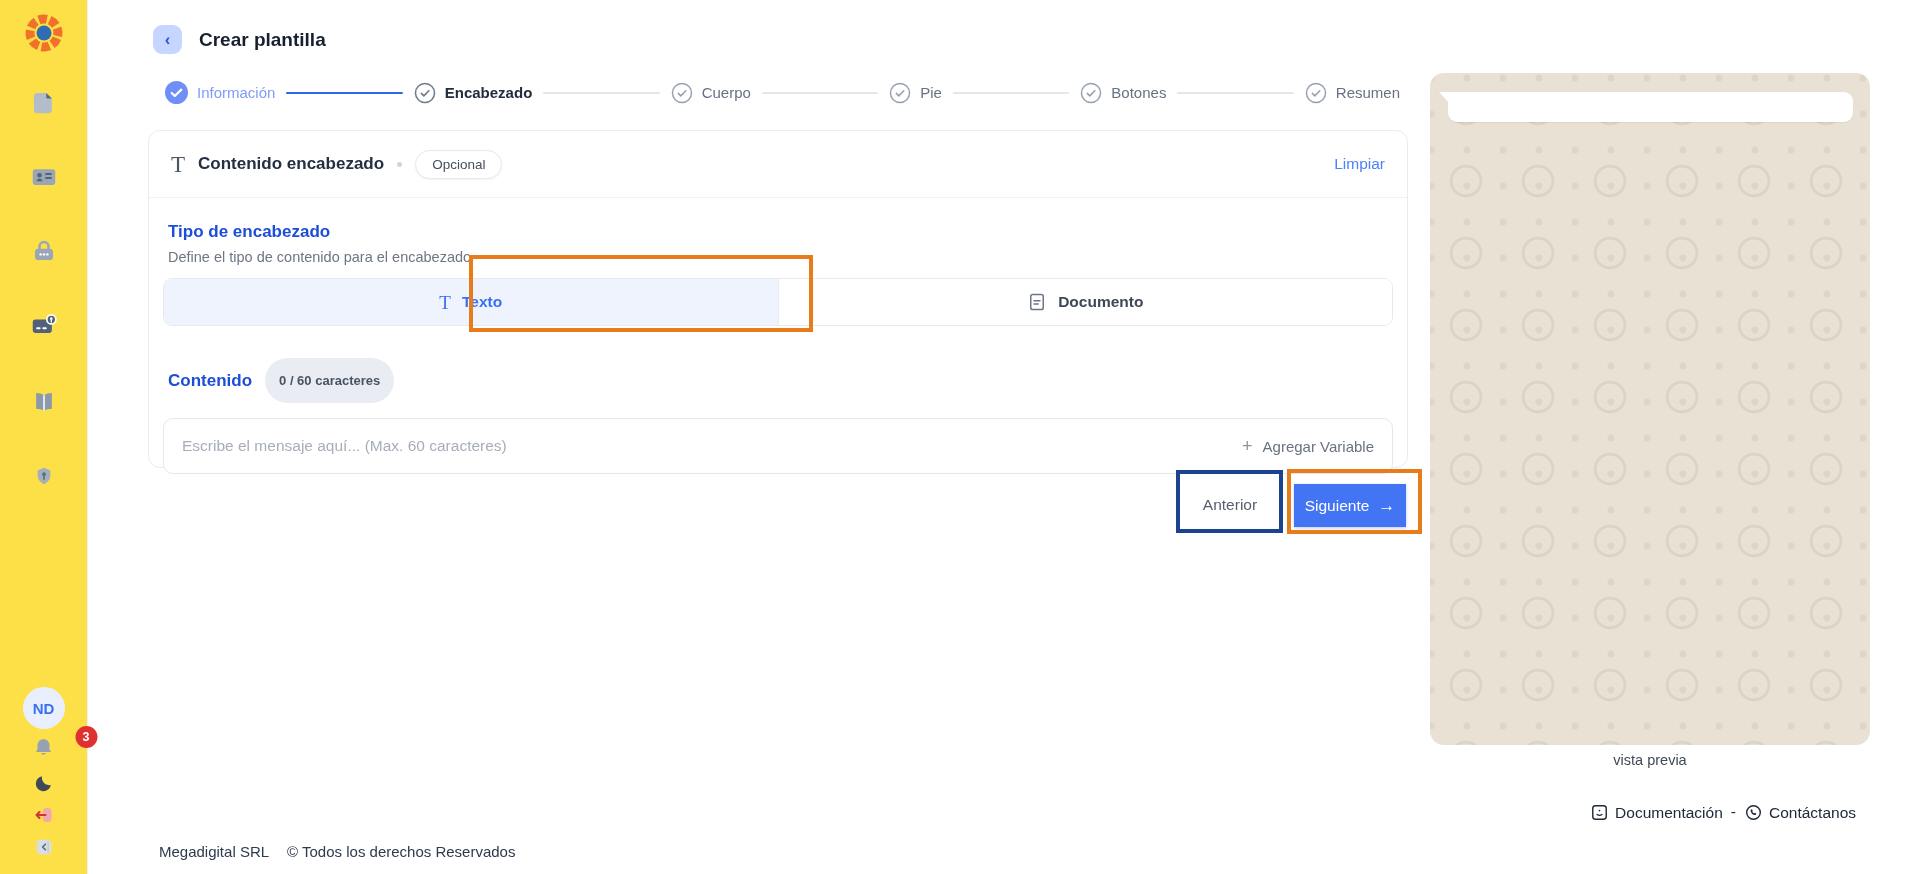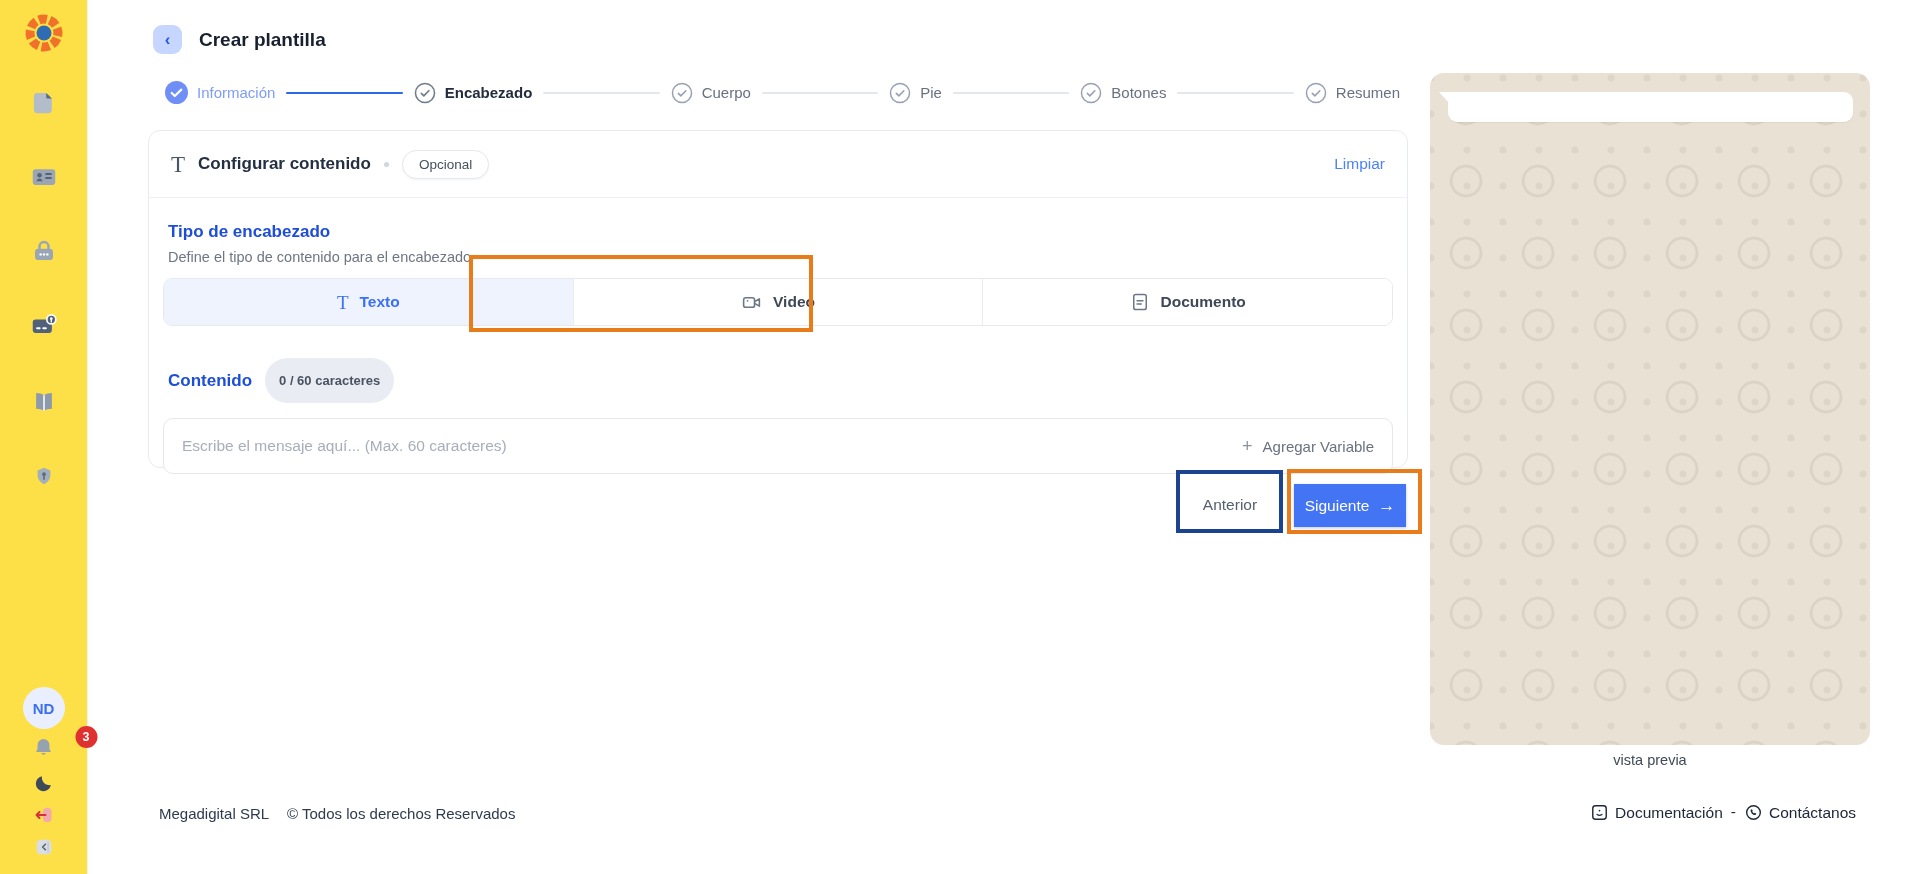--- a/index.html
+++ b/index.html
@@ -67,21 +67,21 @@
     background-image:
       radial-gradient(circle, transparent 13px, rgba(160,147,125,0.18) 14px, rgba(160,147,125,0.18) 15.5px, transparent 17px),
       radial-gradient(circle, rgba(160,147,125,0.14) 0 3px, transparent 4px);
     background-size:72px 72px, 36px 36px;
     background-position:0 0, 19px 23px; }
   .bubble { position:absolute; left:18px; right:17px; top:19px; height:30px; background:#ffffff; border-radius:9px; border-top-left-radius:2px; box-shadow:0 1px 1px rgba(0,0,0,.05); }
   .bubble::before { content:""; position:absolute; left:-9px; top:0; width:0; height:0; border-top:11px solid #ffffff; border-left:10px solid transparent; }
   .preview-caption { position:absolute; left:1430px; top:752px; width:440px; text-align:center; font-size:14.5px; color:#3f4957; }
 
   
-  .footer-left { position:absolute; left:159px; top:805px; display:flex; gap:18px; font-size:15px; color:#2e3a4d; }
+  .footer-left { position:absolute; left:159px; top:843px; display:flex; gap:18px; font-size:15px; color:#2e3a4d; }
   .footer-right { position:absolute; right:64px; top:803px; display:flex; gap:8px; font-size:15.5px; color:#202a3a; }
   .footer-link { display:flex; align-items:center; gap:6px; cursor:pointer; }
   svg { display:block; }
 </style>
 </head>
 <body>
 
 <div class="screen">
 
   <div class="sidebar">
@@ -255,43 +255,33 @@
             <path d="M8 12.4l2.7 2.7 5.5-5.6" stroke="#97a1b2" stroke-width="1.7" fill="none" stroke-linecap="round" stroke-linejoin="round"></path>
           </svg>
       </span>
       <span class="step-label">Resumen</span>
     </div>
   </div>
 
   <div class="card">
     <div class="card-header">
       <span class="type-glyph">T</span>
-      <span class="card-title">Configurar contenido</span>
+      <span class="card-title">Contenido encabezado</span>
       <span class="dot-sep"></span>
       <span class="badge-opcional">Opcional</span>
       <span class="clear-link">Limpiar</span>
     </div>
     <div class="card-body">
       <div class="section-title">Tipo de encabezado</div>
       <div class="section-sub">Define el tipo de contenido para el encabezado</div>
 
       <div class="tabs">
         <div class="tab active">
           <span class="tab-glyph">T</span>
           <span>Texto</span>
-        </div>
-        <div class="tab">
-          <span>
-            <svg width="21" height="21" viewBox="0 0 24 24" fill="none" stroke="#6c7686" stroke-width="1.8" stroke-linecap="round" stroke-linejoin="round">
-                <rect x="3" y="6.5" width="12.5" height="11" rx="2.5"></rect>
-                <path d="M15.5 11l5.5-3.2v8.4L15.5 13"></path>
-                <circle cx="7.5" cy="10" r="1" fill="#6c7686" stroke="none"></circle>
-              </svg>
-          </span>
-          <span>Video</span>
         </div>
         <div class="tab">
           <span>
             <svg width="20" height="20" viewBox="0 0 24 24" fill="none" stroke="#6c7686" stroke-width="1.8" stroke-linecap="round" stroke-linejoin="round">
                 <rect x="4.5" y="3" width="15" height="18" rx="2.5"></rect>
                 <path d="M8.5 14.5h5"></path>
                 <path d="M8.5 10.5h7"></path>
               </svg>
           </span>
           <span>Documento</span>

